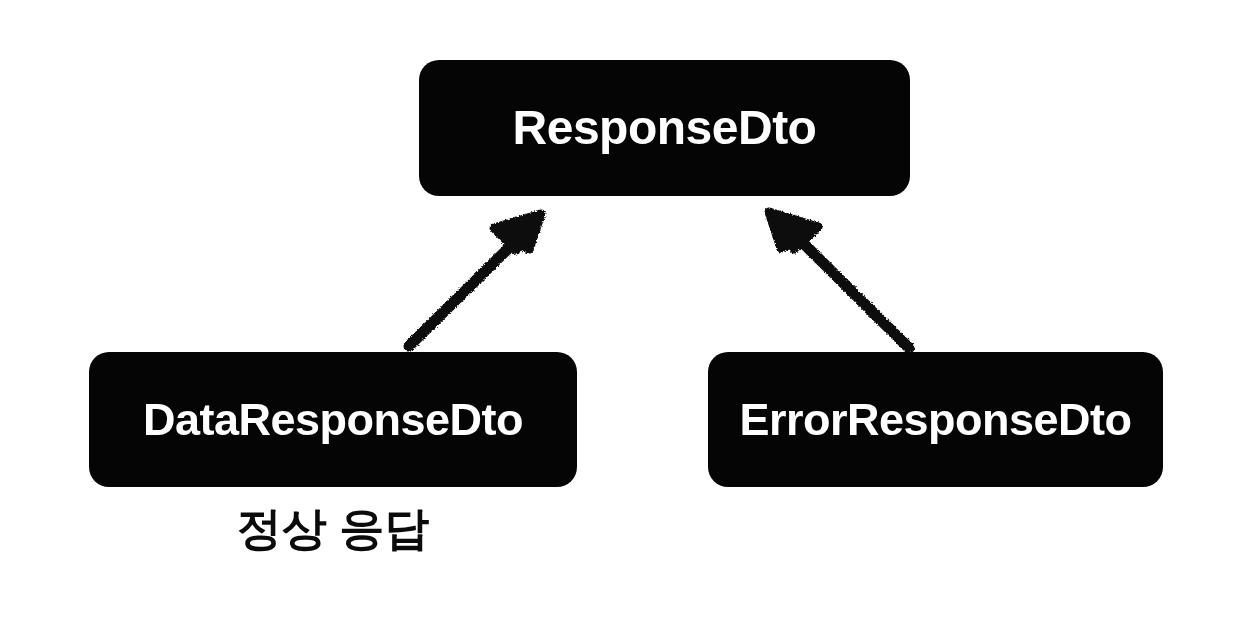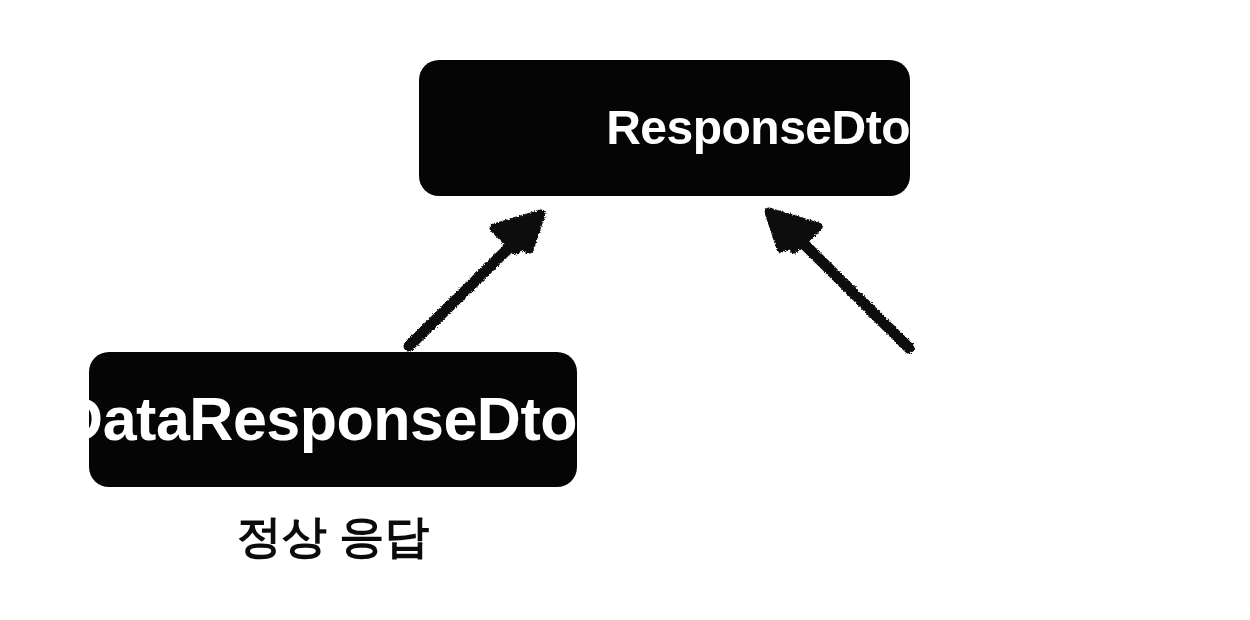--- a/index.html
+++ b/index.html
@@ -14,21 +14,21 @@
     position: relative;
     width: 1250px;
     height: 620px;
     background: #ffffff;
     overflow: hidden;
   }
   .node {
     position: absolute;
     display: flex;
     align-items: center;
-    justify-content: flex-end;
+    justify-content: center;
     background: #050505;
     border-radius: 20px;
     box-sizing: border-box;
   }
   .node-label {
     color: #ffffff;
     font-weight: bold;
     letter-spacing: -0.5px;
     line-height: 1;
     white-space: nowrap;
@@ -41,41 +41,40 @@
     height: 136px;
   }
   #node-response .node-label { font-size: 48px; }
 
   #node-data-response {
     left: 89px;
     top: 352px;
     width: 488px;
     height: 135px;
   }
-  #node-data-response .node-label { font-size: 61px; }
+  #node-data-response .node-label { font-size: 45px; }
 
   #node-error-response {
     left: 708px;
     top: 352px;
     width: 455px;
     height: 135px;
   }
   #node-error-response .node-label { font-size: 45px; }
 
   .caption {
     position: absolute;
     top: 503px;
     text-align: center;
     color: #0b0b0b;
     font-weight: bold;
     font-size: 45px;
     line-height: 1.15;
     white-space: nowrap;
     font-family: "Liberation Sans", "DejaVu Sans", sans-serif;
-    margin-top: 8px;
   }
   #caption-left {
     left: 89px;
     width: 488px;
   }
   #caption-right {
     left: 708px;
     width: 455px;
   }
 
@@ -121,17 +120,20 @@
   </svg>
 
   <div class="node" id="node-response">
     <span class="node-label">ResponseDto</span>
   </div>
 
   <div class="node" id="node-data-response">
     <span class="node-label">DataResponseDto</span>
   </div>
 
+  <div class="node" id="node-error-response">
+    <span class="node-label">ErrorResponseDto</span>
+  </div>
 
   <div class="caption" id="caption-left">정상 응답</div>
 
 
 </div>
 
 </body></html>

